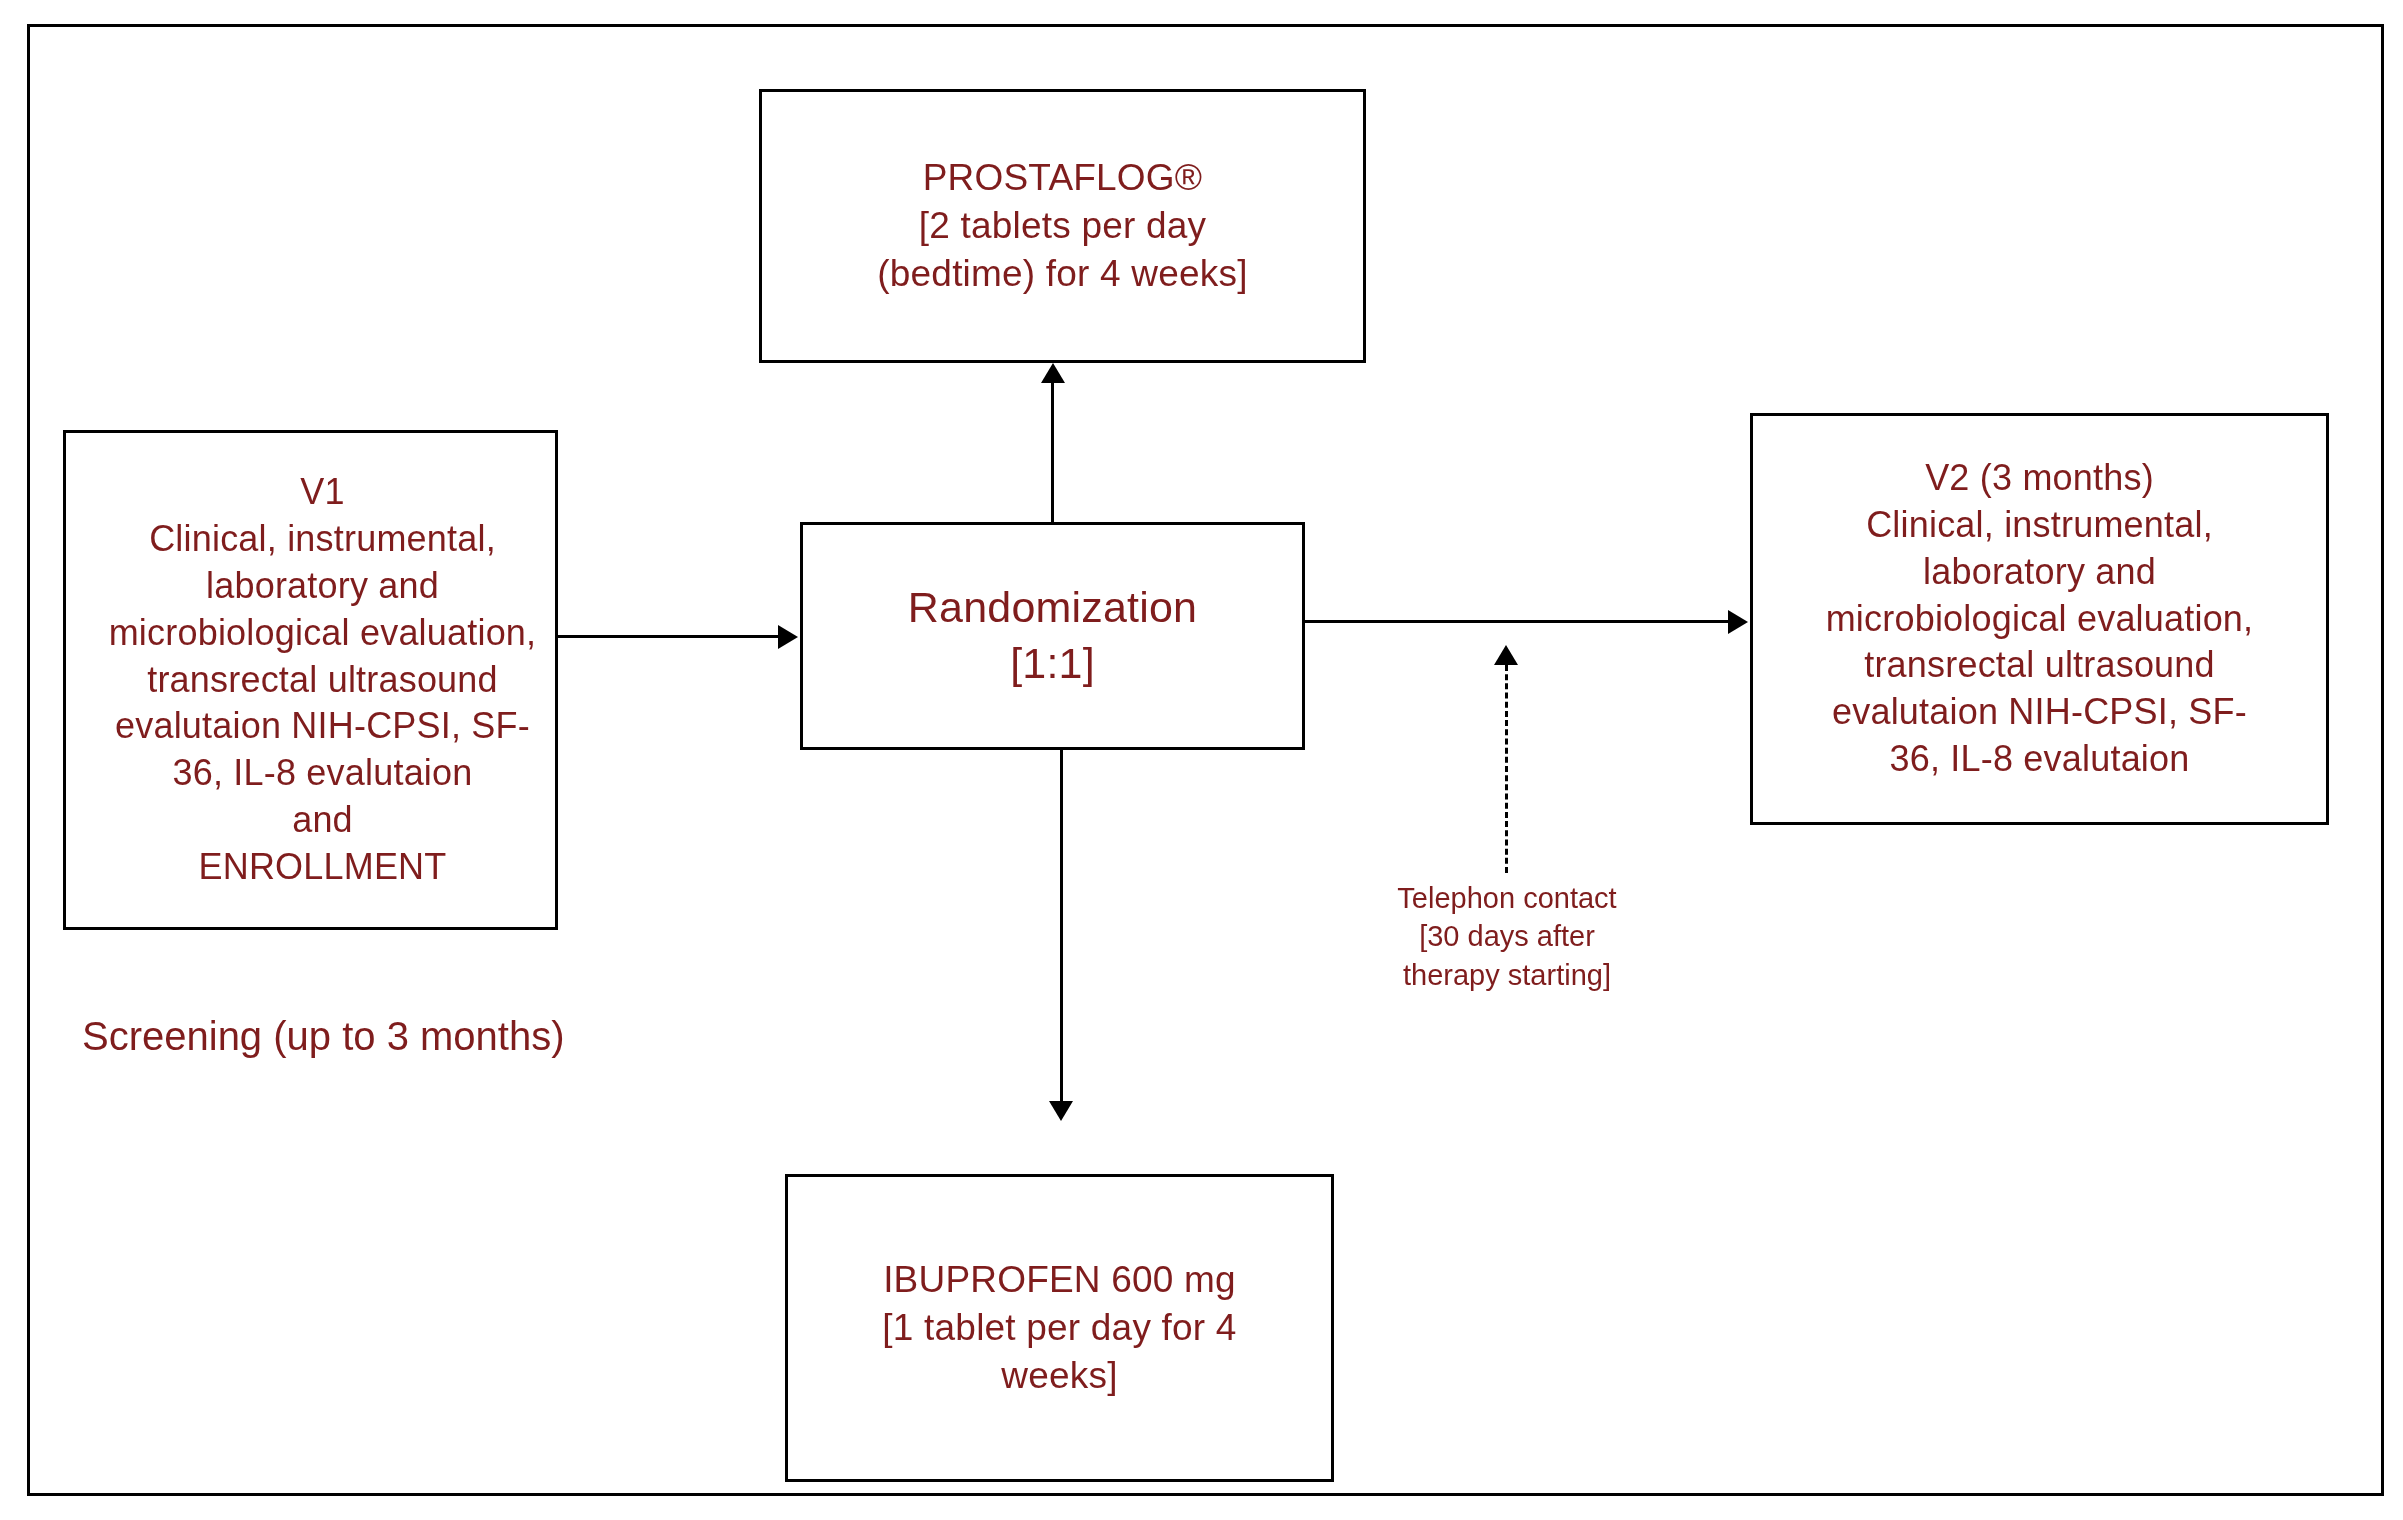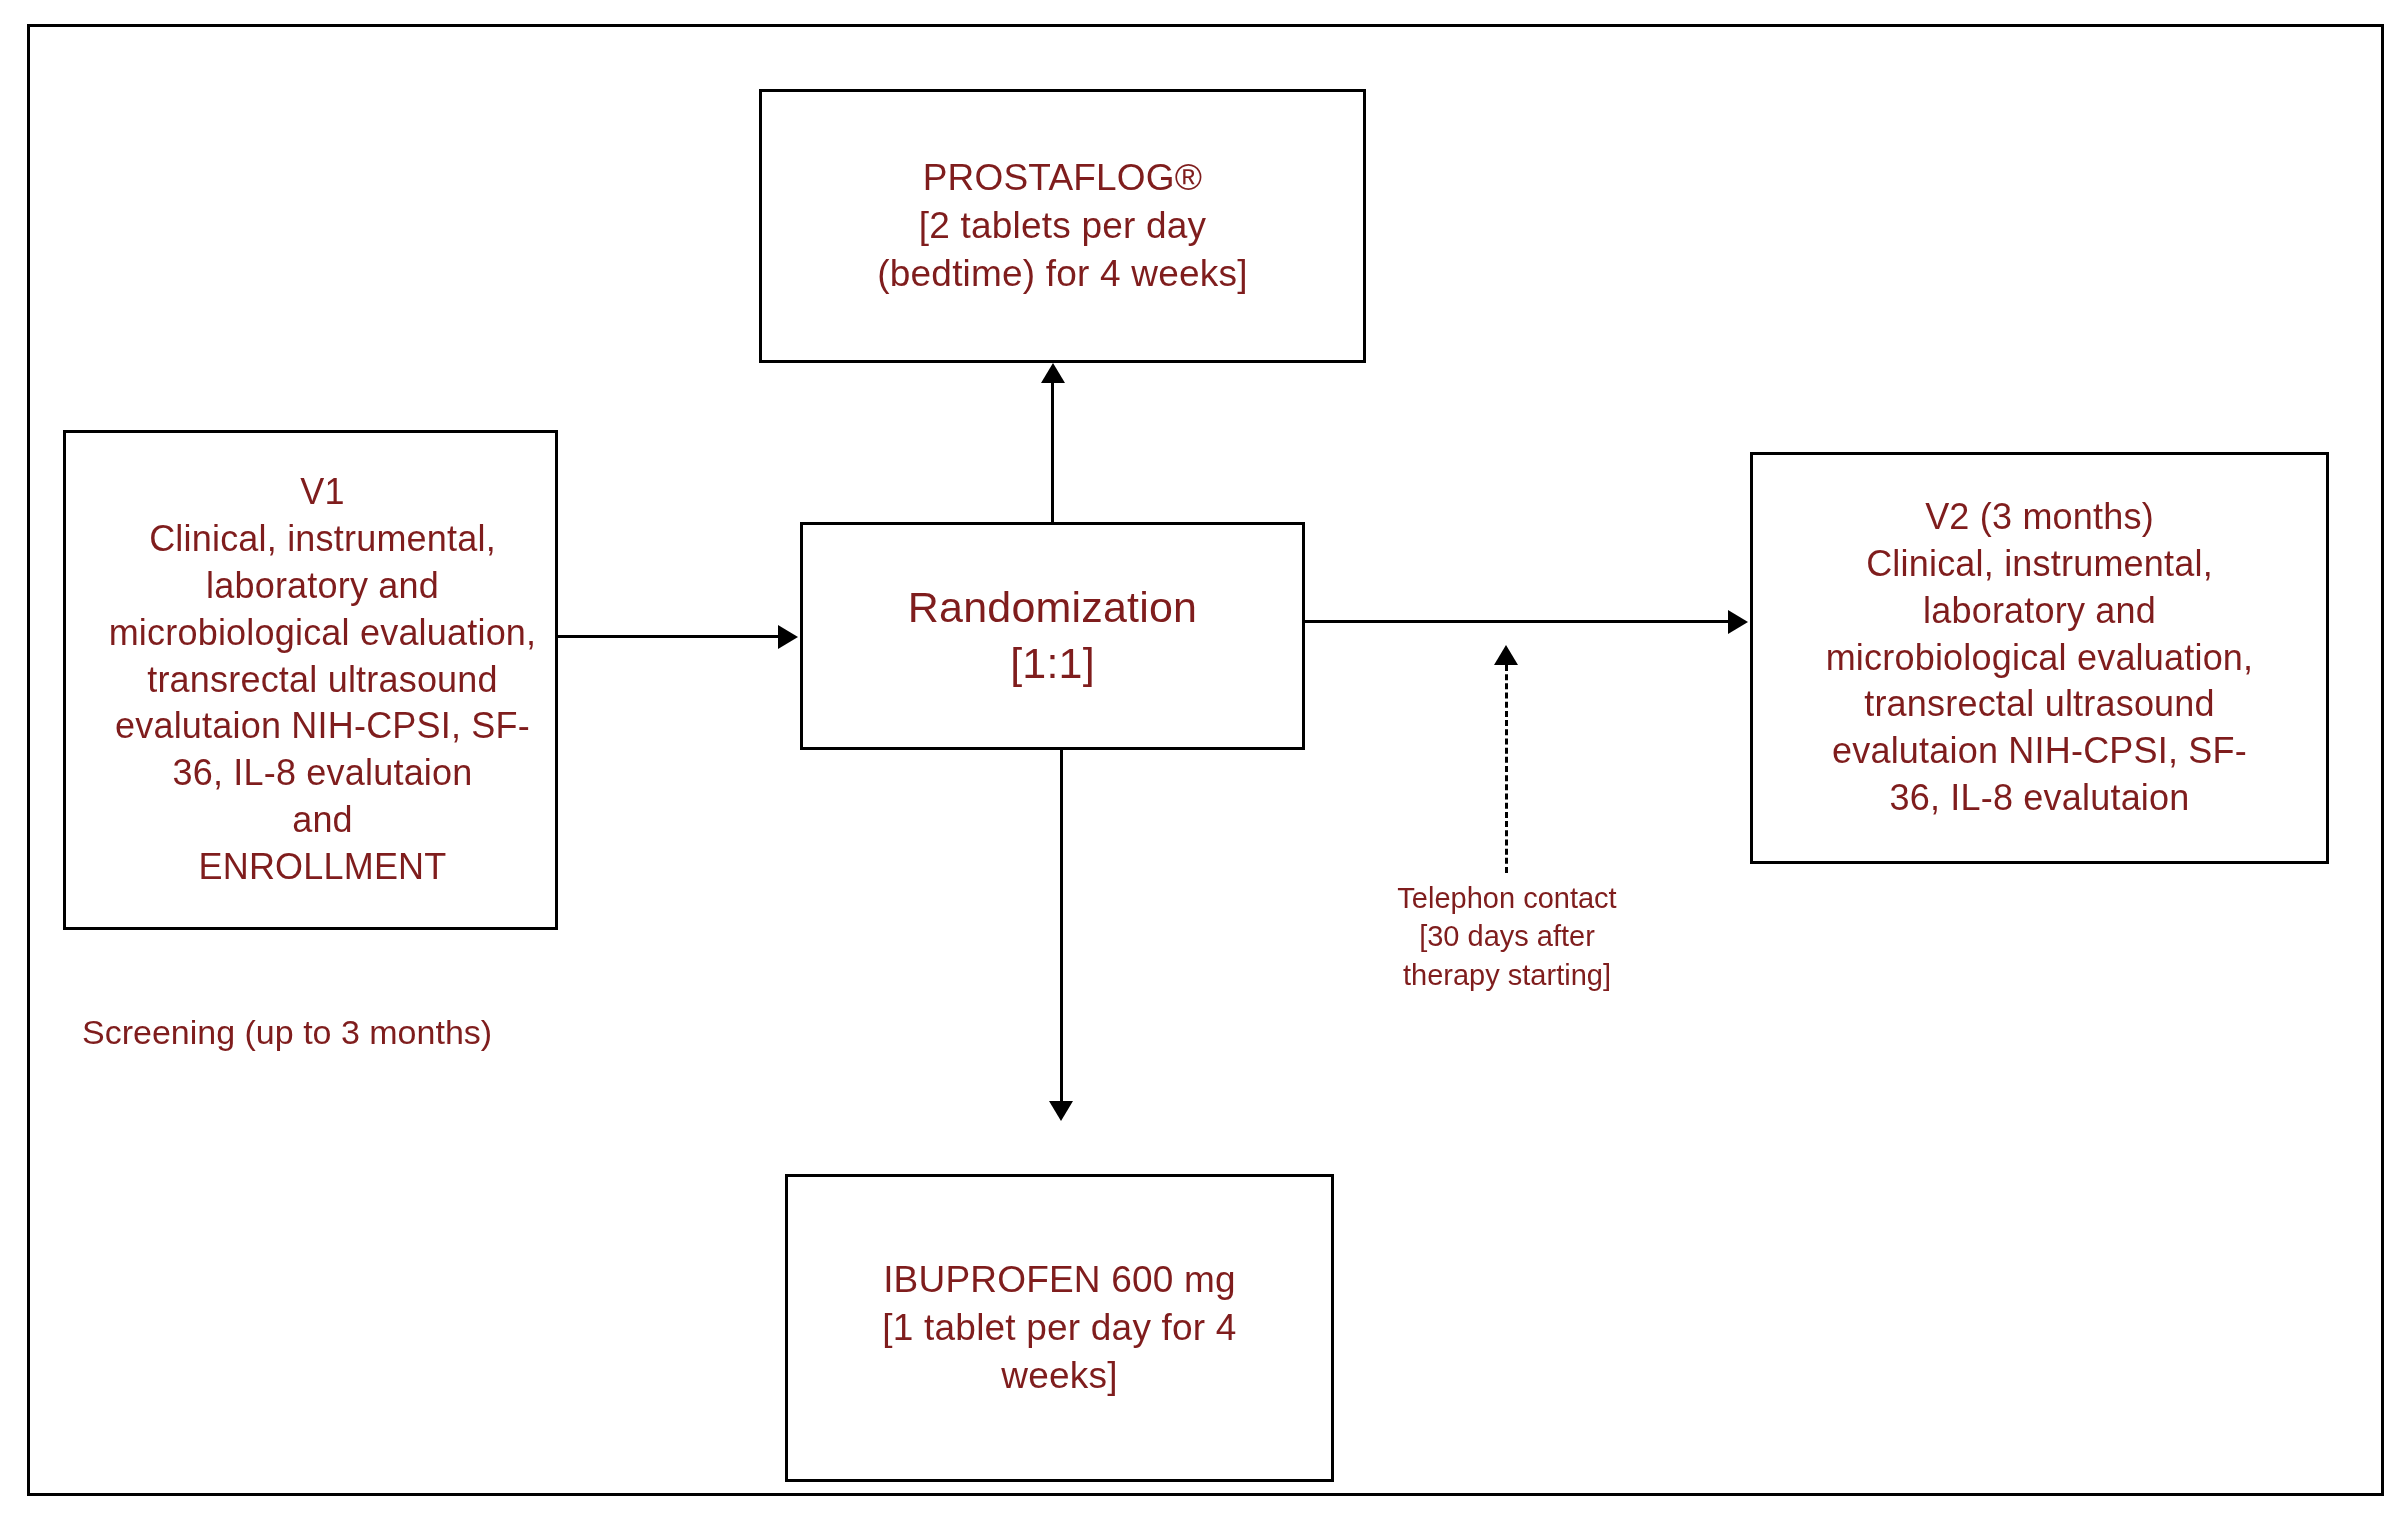--- a/index.html
+++ b/index.html
@@ -54,21 +54,21 @@
     left: 63px; top: 430px; width: 495px; height: 500px; padding-left: 24px;
   }
   #box-v1 .node-text { font-size: 36px; }
 
   #box-randomization {
     left: 800px; top: 522px; width: 505px; height: 228px;
   }
   #box-randomization .node-text { font-size: 43px; }
 
   #box-v2 {
-    left: 1750px; top: 452px; width: 579px; height: 412px;
+    left: 1750px; top: 413px; width: 579px; height: 412px;
   }
   #box-v2 .node-text { font-size: 36px; }
 
   #box-ibuprofen {
     left: 785px; top: 1174px; width: 549px; height: 308px;
   }
   #box-ibuprofen .node-text { font-size: 37px; }
 
   
   .connector {
@@ -145,21 +145,21 @@
   #label-telephone {
     left: 1310px;
     top: 879px;
     width: 394px;
     text-align: center;
     font-size: 29px;
   }
   #label-screening {
     left: 82px;
     top: 1010px;
-    font-size: 34px;
+    font-size: 40px;
     text-align: left;
   }
 </style>
 </head>
 <body>
 
 <div id="canvas">
 
   <div id="outer-frame"></div>
 

